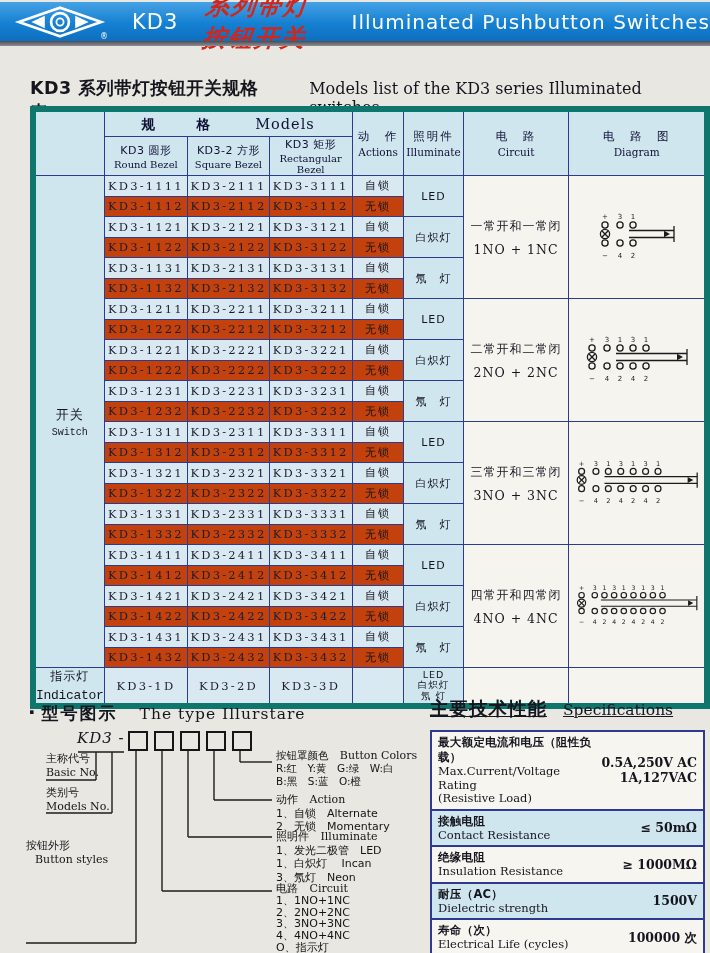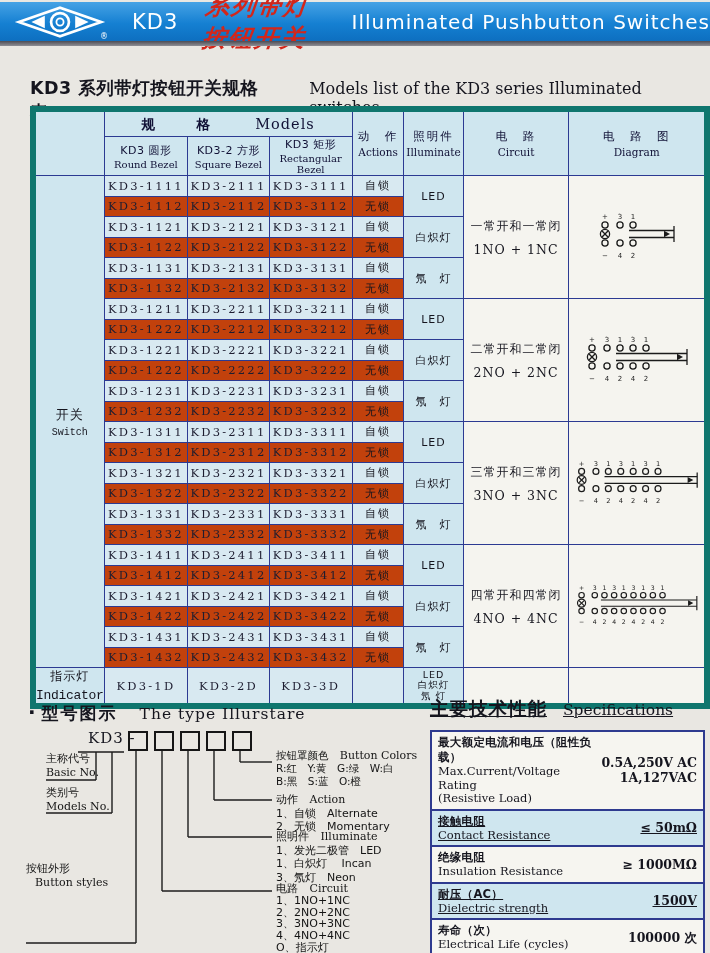--- a/index.html
+++ b/index.html
@@ -65,44 +65,44 @@
   svg.diag .f{fill:#1b1b1b;stroke:none;}
 
   
   .type-sec{position:absolute;left:0;top:700px;width:430px;height:253px;}
   .type-head{position:absolute;left:28px;top:0;display:flex;align-items:baseline;}
   .type-head .bullet{font-size:20px;font-weight:bold;margin-right:6px;}
   .type-head .zh{font-size:17px;font-weight:bold;letter-spacing:2px;}
   .type-head .en{font-size:15.5px;margin-left:22px;letter-spacing:1px;}
   .type-lines{position:absolute;left:0;top:0;}
   .type-lines line{stroke:#1c1c1c;stroke-width:1.4;}
-  .kd3-prefix{position:absolute;left:88px;top:29px;font-family:"DejaVu Serif",serif;
-    font-size:15px;letter-spacing:1px;}
+  .kd3-prefix{position:absolute;left:77px;top:29px;font-family:"DejaVu Serif",serif;
+    font-size:15px;letter-spacing:1px;font-style:italic;}
   .tbox{position:absolute;top:31px;width:16px;height:16px;border:2px solid #161616;background:transparent;}
   .tb{position:absolute;font-size:11px;line-height:13.5px;color:#141414;}
   .tb .en-serif{font-size:11px;}
   .tb-basic{left:46px;top:52px;}
   .tb-models{left:46px;top:86px;}
-  .tb-styles{left:26px;top:162px;}
+  .tb-styles{left:26px;top:139px;}
   .tb-styles .ind{padding-left:9px;}
   .tb-colors{left:276px;top:49px;font-size:10.5px;line-height:13px;width:152px;}
   .tb-action{left:276px;top:93px;}
   .tb-illum{left:276px;top:130px;}
   .tb-circuit{left:276px;top:183px;line-height:11.8px;}
   .tb-head .sp{margin-left:8px;}
 
   
   .specs{position:absolute;left:430px;top:696px;width:275px;}
   .specs-head{display:flex;align-items:baseline;text-decoration:underline;}
   .sh-zh{font-size:18.5px;font-weight:bold;letter-spacing:1px;}
   .sh-en{font-size:15.5px;margin-left:16px;}
   .specs-table{margin-top:9px;border:2.5px solid #2e3a8f;background:#f6f5f0;box-sizing:border-box;}
   .sprow{display:flex;align-items:center;padding:3px 6px;border-top:2px solid #2e3a8f;box-sizing:border-box;}
   .sprow:first-child{border-top:none;}
-  .sprow.alt{background:#cfe6ef;text-decoration:underline;}
+  .sprow.alt{background:#cfe6ef;}
   .sp-left{flex:1;}
   .sp-zh{font-weight:bold;font-size:11.5px;letter-spacing:.3px;}
   .sp-en{font-family:"DejaVu Serif",serif;font-size:11.5px;white-space:pre-line;line-height:13.5px;}
   .sp-val{font-family:"DejaVu Serif",serif;font-size:12.5px;font-weight:bold;
     white-space:pre-line;text-align:right;padding-left:4px;line-height:15px;}
 </style>
 </head>
 <body>
 
 <div class="topbar">

